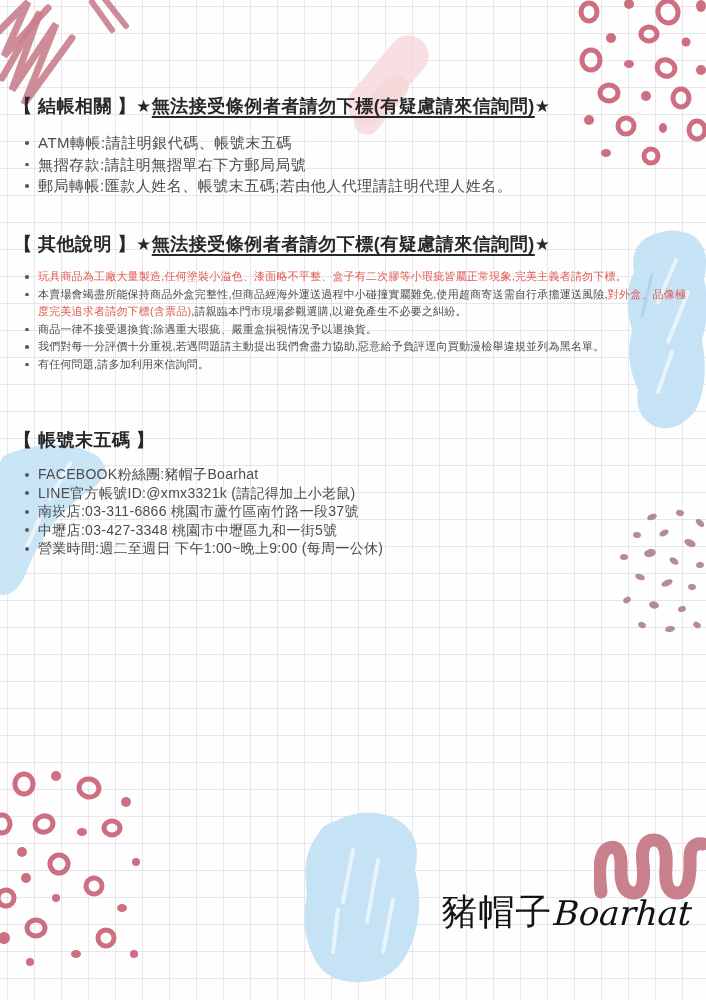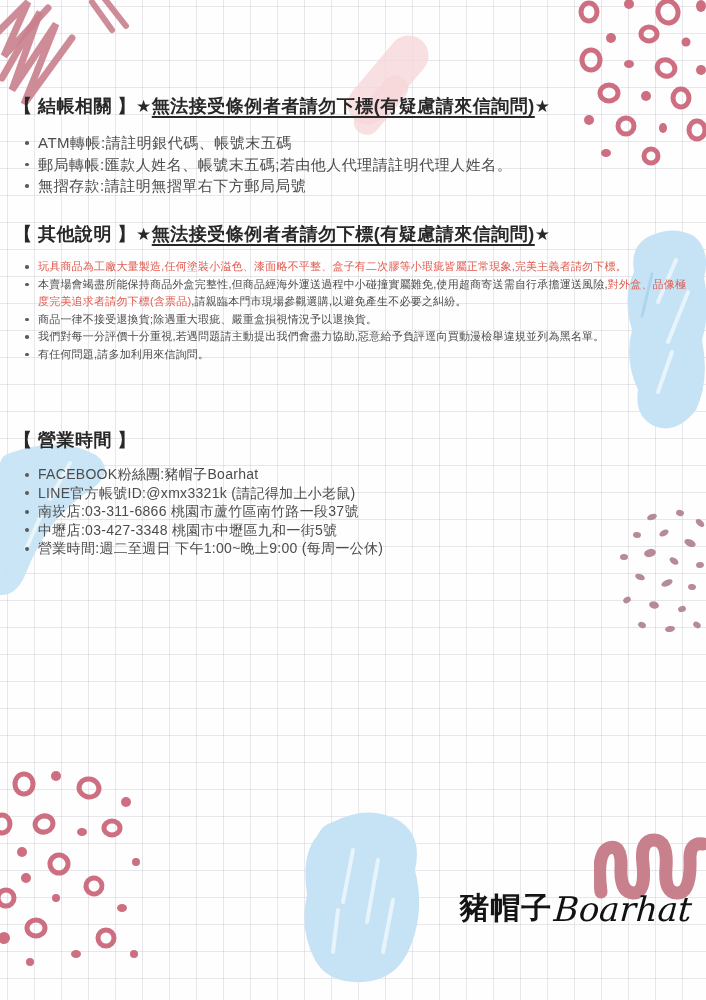--- a/index.html
+++ b/index.html
@@ -11,41 +11,41 @@
     background-image:
       linear-gradient(to right, rgba(185,185,198,.32) 1.5px, transparent 1.5px),
       linear-gradient(to bottom, rgba(185,185,198,.32) 1.5px, transparent 1.5px);
     background-size:27px 27px; background-position:7px 6px;
   }
   .deco { position:absolute; z-index:1; pointer-events:none; }
   .pink-brush { position:absolute; z-index:1; background:var(--pink-brush); opacity:.8; border-radius:20px; }
   #content-root { position:relative; z-index:5; }
   .sec { position:absolute; left:14px; width:680px; }
   .sec-checkout { top:94px; }
-  .sec-other    { top:222px; }
+  .sec-other    { top:232px; }
   .sec-contact  { top:428px; }
   .sec-h { font-size:18px; font-weight:700; color:var(--heading); letter-spacing:.5px; line-height:24px; white-space:nowrap; }
   .sec-h .star { font-size:17px; }
   .sec-h .uline { text-decoration:underline; text-decoration-thickness:1.5px; text-underline-offset:4px; }
   .blist { list-style:none; }
   .blist li { position:relative; padding-left:24px; color:var(--body); }
   .blist li::before { content:""; position:absolute; left:11px; width:3.5px; height:3.5px;
     border-radius:50%; background:#5a5a5a; }
   .sec-checkout .blist { margin-top:13px; }
   .sec-checkout li { font-size:15px; line-height:21.5px; letter-spacing:.5px; }
   .sec-checkout li::before { top:9px; }
   .sec-other .blist { margin-top:11px; width:678px; }
   .sec-other li { font-size:11px; line-height:17.5px; letter-spacing:.2px; }
   .sec-other li::before { top:7px; }
   .sec-contact .blist { margin-top:13px; }
   .sec-contact li { font-size:14px; line-height:18.6px; letter-spacing:.3px; }
   .sec-contact li::before { top:7.5px; width:4px; height:4px; }
   .red { color:var(--red-text); }
   .logo { position:absolute; z-index:5; top:888px; right:14px; display:flex; align-items:center; }
-  .logo-cjk { font-size:30px; font-weight:700; color:#141414; letter-spacing:1px; }
+  .logo-cjk { font-size:36px; font-weight:400; color:#141414; letter-spacing:1px; }
   .logo-latin { font-family:"DejaVu Serif","Liberation Serif",serif; font-style:italic; font-size:34px; color:#111; margin-left:2px; transform:skewX(-4deg); }
   
   .scrib  { stroke:var(--rose2); fill:none; stroke-linecap:round; opacity:.9; }
   .lring  { fill:none; stroke:var(--rose); }
   .lspot  { fill:var(--rose); }
   .mdot   { fill:var(--mauve); }
   .blob   { fill:var(--blue); }
   .streak { stroke:rgba(255,255,255,.6); fill:none; stroke-linecap:round; }
   .streak2{ stroke:rgba(150,200,235,.5); fill:none; stroke-linecap:round; }
   .squig  { stroke:var(--rose2); fill:none; stroke-linecap:round; }
@@ -162,36 +162,36 @@
 
   <svg class="deco" style="left:594px;top:818px" width="112" height="84" viewBox="0 0 112 84">
     <path class="squig" stroke-width="13" d="M7,74 Q2,34 15,30 Q28,26 27,50 Q26,74 39,75 Q52,76 49,46 Q46,22 60,22 Q74,22 72,50 Q70,76 84,75 Q97,74 96,42 Q95,24 109,26"></path>
   </svg>
 
   <div id="content-root">
       <section class="sec sec-checkout">
         <h2 class="sec-h"><span class="br">【 結帳相關 】</span><span class="star">★</span><span class="uline">無法接受條例者者請勿下標(有疑慮請來信詢問)</span><span class="star">★</span></h2>
         <ul class="blist">
           <li><span class="">ATM轉帳:請註明銀代碼、帳號末五碼</span></li>
+          <li><span class="">無摺存款:請註明無摺單右下方郵局局號</span></li>
           <li><span class="">郵局轉帳:匯款人姓名、帳號末五碼;若由他人代理請註明代理人姓名。</span></li>
-          <li><span class="">無摺存款:請註明無摺單右下方郵局局號</span></li>
         </ul>
       </section>
       <section class="sec sec-other">
         <h2 class="sec-h"><span class="br">【 其他說明 】</span><span class="star">★</span><span class="uline">無法接受條例者者請勿下標(有疑慮請來信詢問)</span><span class="star">★</span></h2>
         <ul class="blist">
           <li><span class="red">玩具商品為工廠大量製造,任何塗裝小溢色、漆面略不平整、盒子有二次膠等小瑕疵皆屬正常現象,完美主義者請勿下標。</span></li>
           <li><span class="">本賣場會竭盡所能保持商品外盒完整性,但商品經海外運送過程中小碰撞實屬難免,使用超商寄送需自行承擔運送風險,</span><span class="red">對外盒、品像極度完美追求者請勿下標(含票品)</span><span class="">,請親臨本門市現場參觀選購,以避免產生不必要之糾紛。</span></li>
           <li><span class="">商品一律不接受退換貨;除遇重大瑕疵、嚴重盒損視情況予以退換貨。</span></li>
           <li><span class="">我們對每一分評價十分重視,若遇問題請主動提出我們會盡力協助,惡意給予負評逕向買動漫檢舉違規並列為黑名單。</span></li>
           <li><span class="">有任何問題,請多加利用來信詢問。</span></li>
         </ul>
       </section>
       <section class="sec sec-contact">
-        <h2 class="sec-h"><span class="br">【 營業時間 】</span></h2>
+        <h2 class="sec-h"><span class="br">【 帳號末五碼 】</span></h2>
         <ul class="blist">
           <li><span class="">FACEBOOK粉絲團:豬帽子Boarhat</span></li>
           <li><span class="">LINE官方帳號ID:@xmx3321k (請記得加上小老鼠)</span></li>
           <li><span class="">南崁店:03-311-6866 桃園市蘆竹區南竹路一段37號</span></li>
           <li><span class="">中壢店:03-427-3348 桃園市中壢區九和一街5號</span></li>
           <li><span class="">營業時間:週二至週日 下午1:00~晚上9:00 (每周一公休)</span></li>
         </ul>
       </section>
     </div>
 

